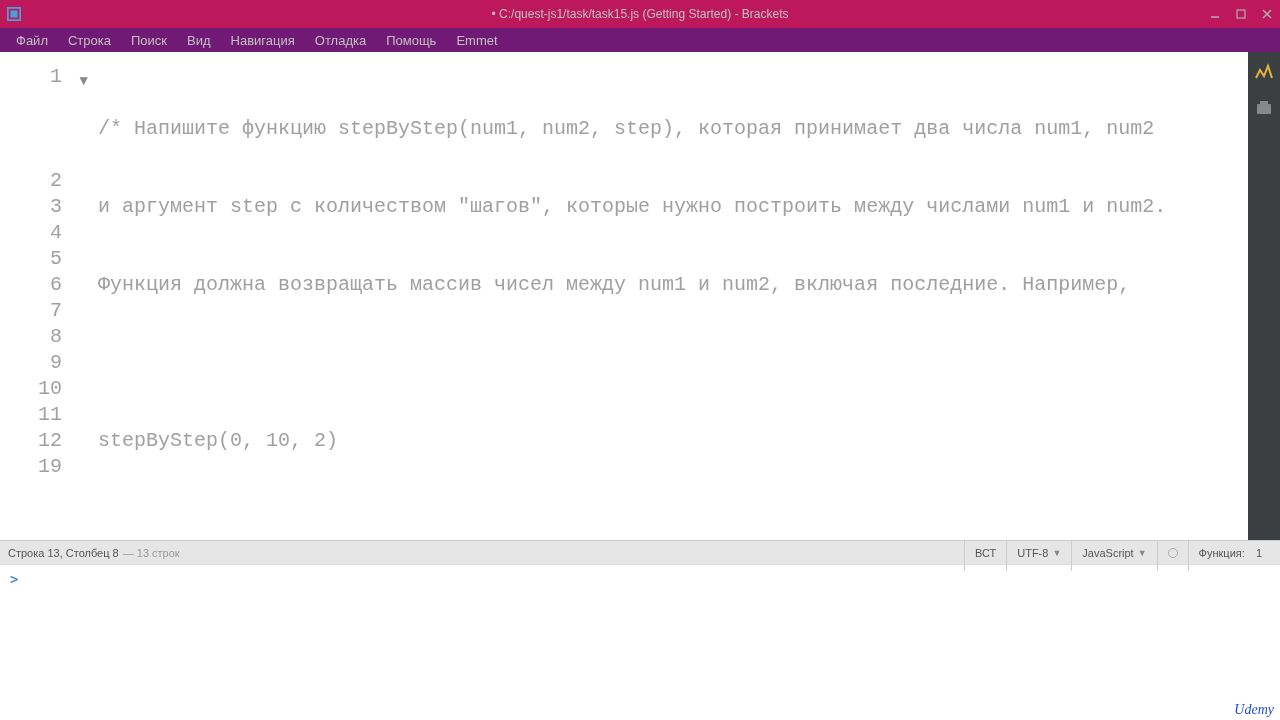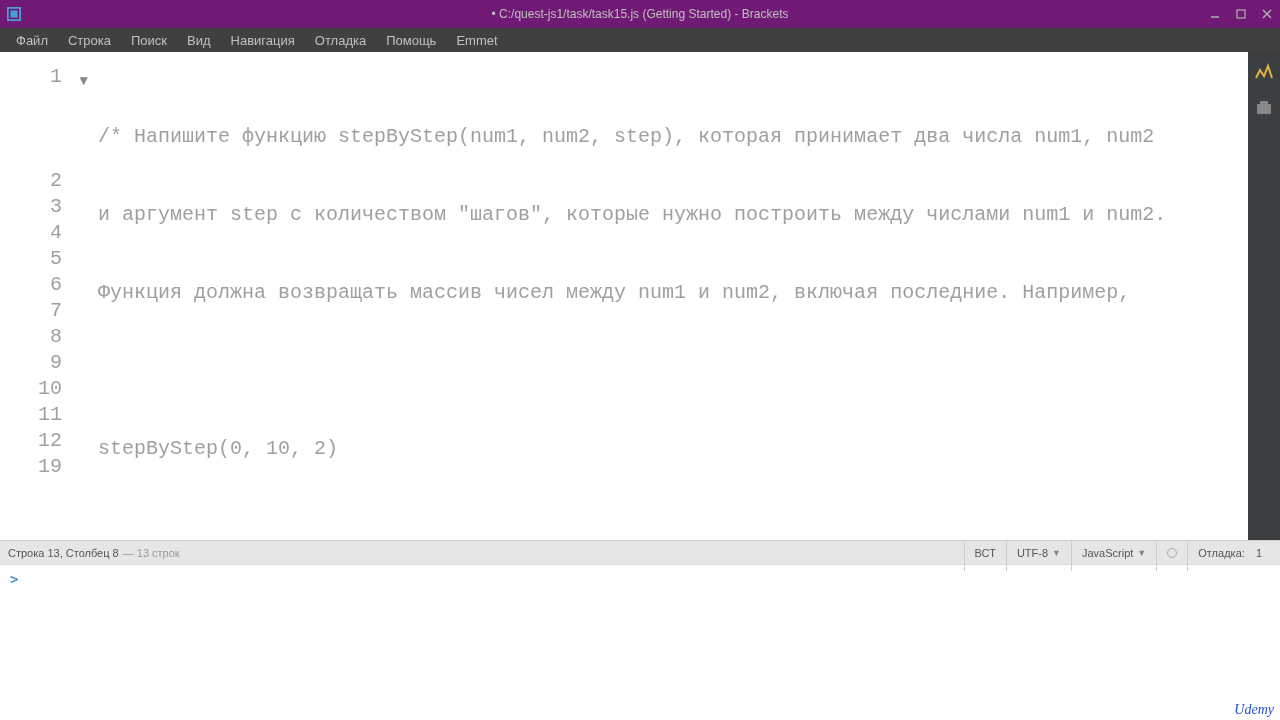--- a/index.html
+++ b/index.html
@@ -1,30 +1,30 @@
 <!DOCTYPE html>
 <html><head>
 <meta charset="utf-8">
 <style>
 * { margin: 0; padding: 0; box-sizing: border-box; }
 body { font-family: "Segoe UI", Arial, sans-serif; background: #fff; width: 1280px; height: 720px; overflow: hidden; position: relative; }
-.titlebar { height: 28px; background: #701a75; color: #b0b0b0; display: flex; align-items: center; position: relative; }
+.titlebar { height: 28px; background: #be185d; color: #b0b0b0; display: flex; align-items: center; position: relative; }
 .app-icon { width: 16px; height: 16px; margin-left: 6px; display: flex; align-items: center; justify-content: center; }
 .app-icon svg { width: 14px; height: 14px; }
 .title-text { position: absolute; left: 50%; transform: translateX(-50%); font-size: 12px; color: #c0c0c0; }
 .win-controls { margin-left: auto; display: flex; }
 .win-btn { width: 26px; height: 24px; display: flex; align-items: center; justify-content: center; color: #b0b0b0; cursor: pointer; }
-.menubar { height: 24px; background: #404040; display: flex; align-items: center; padding: 0 6px; gap: 0; }
+.menubar { height: 24px; background: #701a75; display: flex; align-items: center; padding: 0 6px; gap: 0; }
 .menu-item { padding: 3px 10px; font-size: 13px; color: #c0c0c0; cursor: pointer; }
 .main { display: flex; height: calc(100% - 28px - 24px - 24px - 156px); position: relative; }
 .editor-wrap { flex: 1; display: flex; background: #fff; overflow: hidden; }
 .gutter { width: 70px; background: #fff; font-family: Consolas, "Courier New", monospace; font-size: 20px; color: #a0a0a0; padding-top: 12px; text-align: right; line-height: 26px; user-select: none; }
 .gutter-line { padding-right: 8px; height: 26px; position: relative; }
 .fold-arrow { position: absolute; right: -18px; top: 4px; color: #888; font-size: 14px; }
-.code { flex: 1; padding-top: 20px; padding-left: 28px; font-family: Consolas, "Courier New", monospace; font-size: 20px; line-height: 26px; white-space: pre; color: #535353; }
+.code { flex: 1; padding-top: 12px; padding-left: 28px; font-family: Consolas, "Courier New", monospace; font-size: 20px; line-height: 26px; white-space: pre; color: #535353; }
 .code-line { height: 26px; }
 .comment { color: #a0a0a0; }
 @keyframes blink { 50% { border-color: transparent; } }
 .right-bar { width: 32px; background: #3b3f41; display: flex; flex-direction: column; align-items: center; padding-top: 8px; gap: 12px; }
 .right-btn { width: 24px; height: 24px; display: flex; align-items: center; justify-content: center; cursor: pointer; color: #888; }
 .right-btn.active { color: #e3b23c; }
 .statusbar { height: 24px; background: #e6e6e6; border-top: 1px solid #ccc; display: flex; align-items: center; font-size: 11px; color: #555; padding: 0 8px; }
 .status-left { flex: 1; display: flex; gap: 4px; }
 .status-dim { color: #999; }
 .status-right { display: flex; align-items: center; gap: 0; }
@@ -140,21 +140,21 @@
         <span>UTF-8</span>
         <span class="status-arrow">▼</span>
       </div>
     <div class="status-item">
         <span>JavaScript</span>
         <span class="status-arrow">▼</span>
       </div>
     <div class="status-item">
         <span class="lint-circle"></span>
       </div>
-    <div class="status-item"><span>Отладка:</span>&nbsp;<span>1</span></div>
+    <div class="status-item"><span>Функция:</span>&nbsp;<span>1</span></div>
   </div>
 </div>
 
 <div class="console">
   <span class="console-prompt">&gt;</span>
 </div>
 
 <div class="udemy-mark">Udemy</div>
 
 </body></html>

